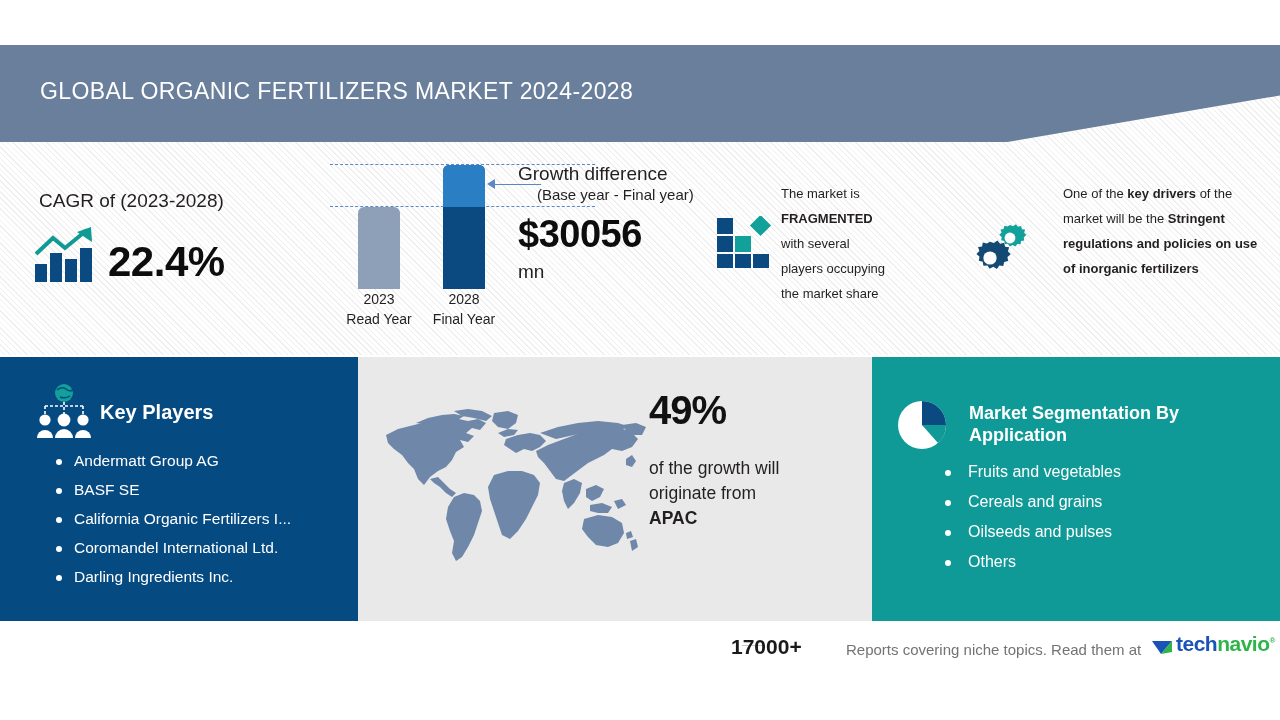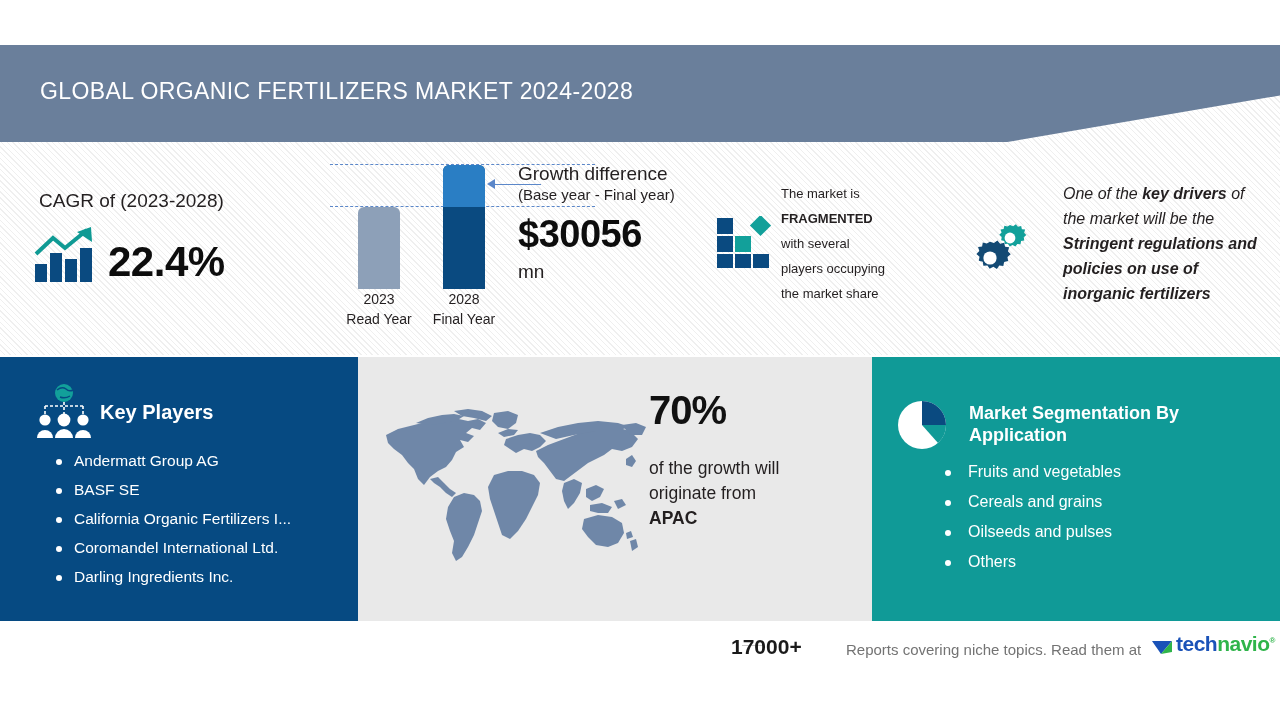--- a/index.html
+++ b/index.html
@@ -78,21 +78,21 @@
     position:absolute; text-align:center; font-size:14px; color:#231f20; line-height:20px; width:90px;
   }
   .lbl-2023{ left:9px; top:139px; }
   .lbl-2028{ left:94px; top:139px; }
 
   .gd-title{
     position:absolute; left:518px; top:163px;
     font-size:19px; color:#231f20; white-space:nowrap;
   }
   .gd-sub{
-    position:absolute; left:518px; top:186px;
+    position:absolute; left:537px; top:186px;
     font-size:15px; color:#231f20; white-space:nowrap;
   }
   .gd-value{
     position:absolute; left:518px; top:213px;
     font-size:38px; font-weight:bold; color:#0d0d0d; letter-spacing:-.5px;
   }
   .gd-unit{
     position:absolute; left:518px; top:261px;
     font-size:19px; color:#231f20;
   }
@@ -102,21 +102,21 @@
   .frag-text{
     position:absolute; left:781px; top:181px; width:170px;
     font-size:13px; line-height:25px; color:#231f20;
   }
   .frag-text b{ font-weight:bold; }
 
   
   .gear-icon{ position:absolute; left:968px; top:222px; width:62px; height:56px; }
   .kd-text{
     position:absolute; left:1063px; top:181px; width:200px;
-    font-size:16px; line-height:25px; color:#231f20;font-style:italic;
+    font-size:13px; line-height:25px; color:#231f20;
   }
   .kd-text b{ font-weight:bold; }
 
   
   .panel-left{
     position:absolute; left:0; top:357px; width:358px; height:264px;
     background:#064a82;
   }
   .panel-mid{
     position:absolute; left:358px; top:357px; width:514px; height:264px;
@@ -324,21 +324,21 @@
       <path d="M258,54 L264,50 L268,56 L264,62 L258,60 Z"></path>
 
       <path d="M216,114 L230,110 L244,112 L254,118 L256,128 L250,138 L240,142 L228,140 L220,132 L214,124 Z"></path>
 
       <path d="M262,136 L268,134 L270,142 L264,146 Z"></path>
       <path d="M258,128 L263,126 L265,132 L259,134 Z"></path>
 
       <path d="M254,20 L268,18 L278,22 L274,30 L262,30 Z"></path>
     </g>
   </svg>
-  <div class="pct">70%</div>
+  <div class="pct">49%</div>
   <div class="pct-text">
     <span>of the growth will</span><br>
     <span>originate from</span><br>
     <b>APAC</b>
   </div>
 
   <div class="panel-right"></div>
   <svg class="seg-icon" viewBox="0 0 56 52">
     <circle cx="26" cy="26" r="24" fill="#ffffff"></circle>
     <path d="M26,26 L26,2 A24,24 0 0 1 50,26 Z" fill="#0a4a80"></path>

